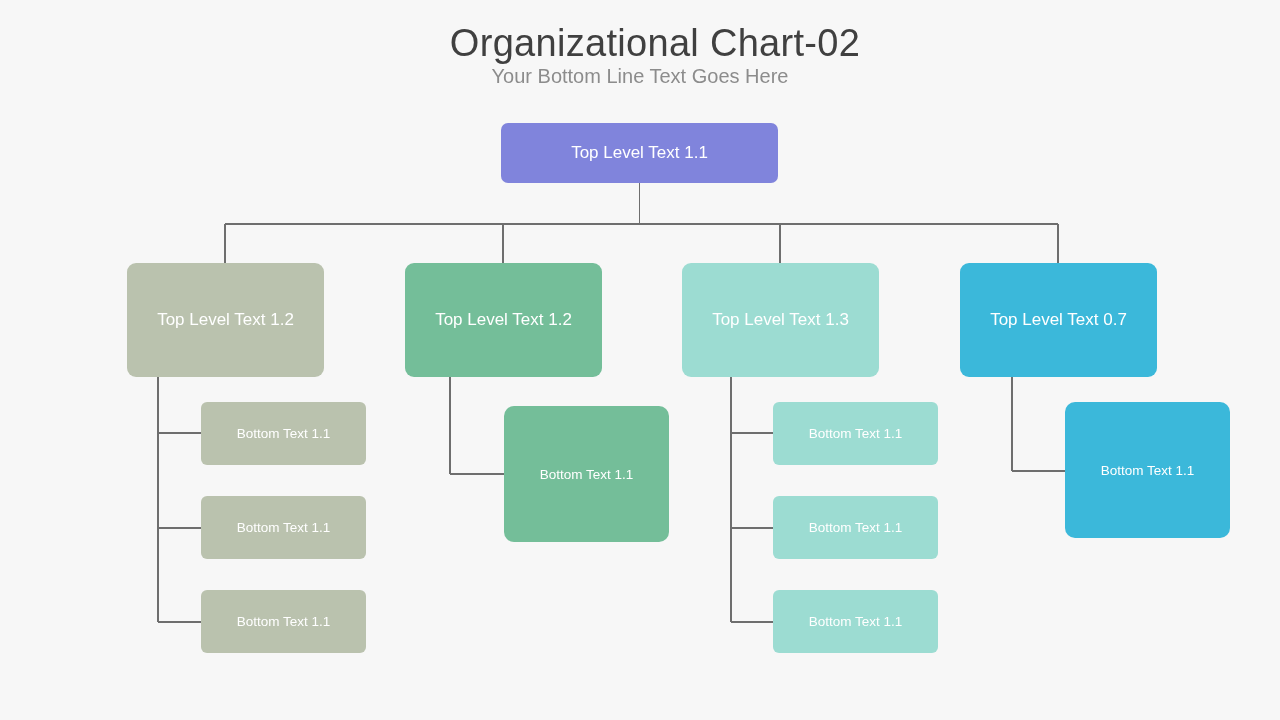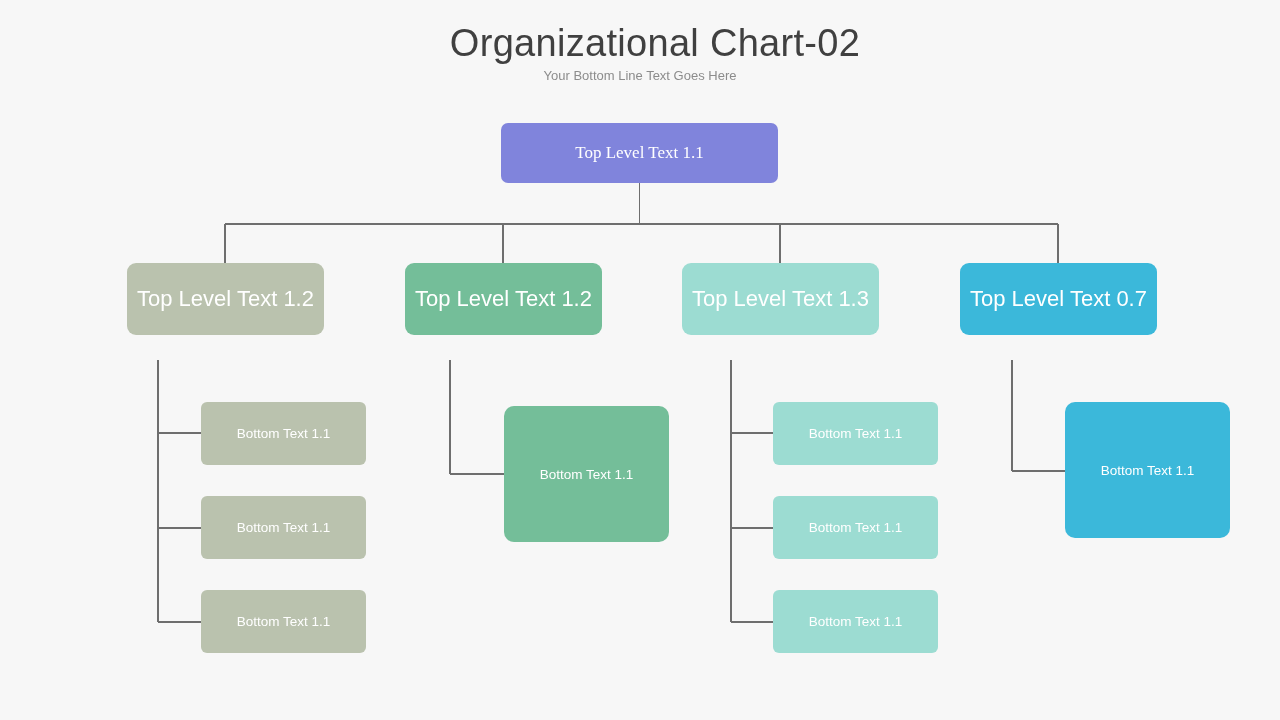--- a/index.html
+++ b/index.html
@@ -33,21 +33,21 @@
     letter-spacing: 0.3px;
     line-height: 46px;
     white-space: nowrap;
   }
   .subtitle {
     position: absolute;
     top: 66px;
     left: 0;
     width: 1280px;
     text-align: center;
-    font-size: 13px;
+    font-size: 20px;
     font-weight: 400;
     color: #8c8c8c;
     line-height: 20px;
     white-space: nowrap;
   }
 
   
   #connectors {
     position: absolute;
     left: 0;
@@ -77,28 +77,27 @@
     white-space: nowrap;
   }
 
   .node.root {
     left: 501px;
     top: 123px;
     width: 277px;
     height: 60px;
     border-radius: 7px;
     font-size: 17px;
-    font-family: Liberation Serif, serif;
   }
   .node.lvl2 {
     top: 263px;
     width: 197px;
-    height: 72px;
+    height: 114px;
     border-radius: 9px;
-    font-size: 22px;
+    font-size: 17px;
   }
   .node.lvl2.n1 { left: 127px; }
   .node.lvl2.n2 { left: 405px; }
   .node.lvl2.n3 { left: 682px; }
   .node.lvl2.n4 { left: 960px; }
 
   .node.leaf-small {
     width: 165px;
     height: 63px;
     border-radius: 6px;

